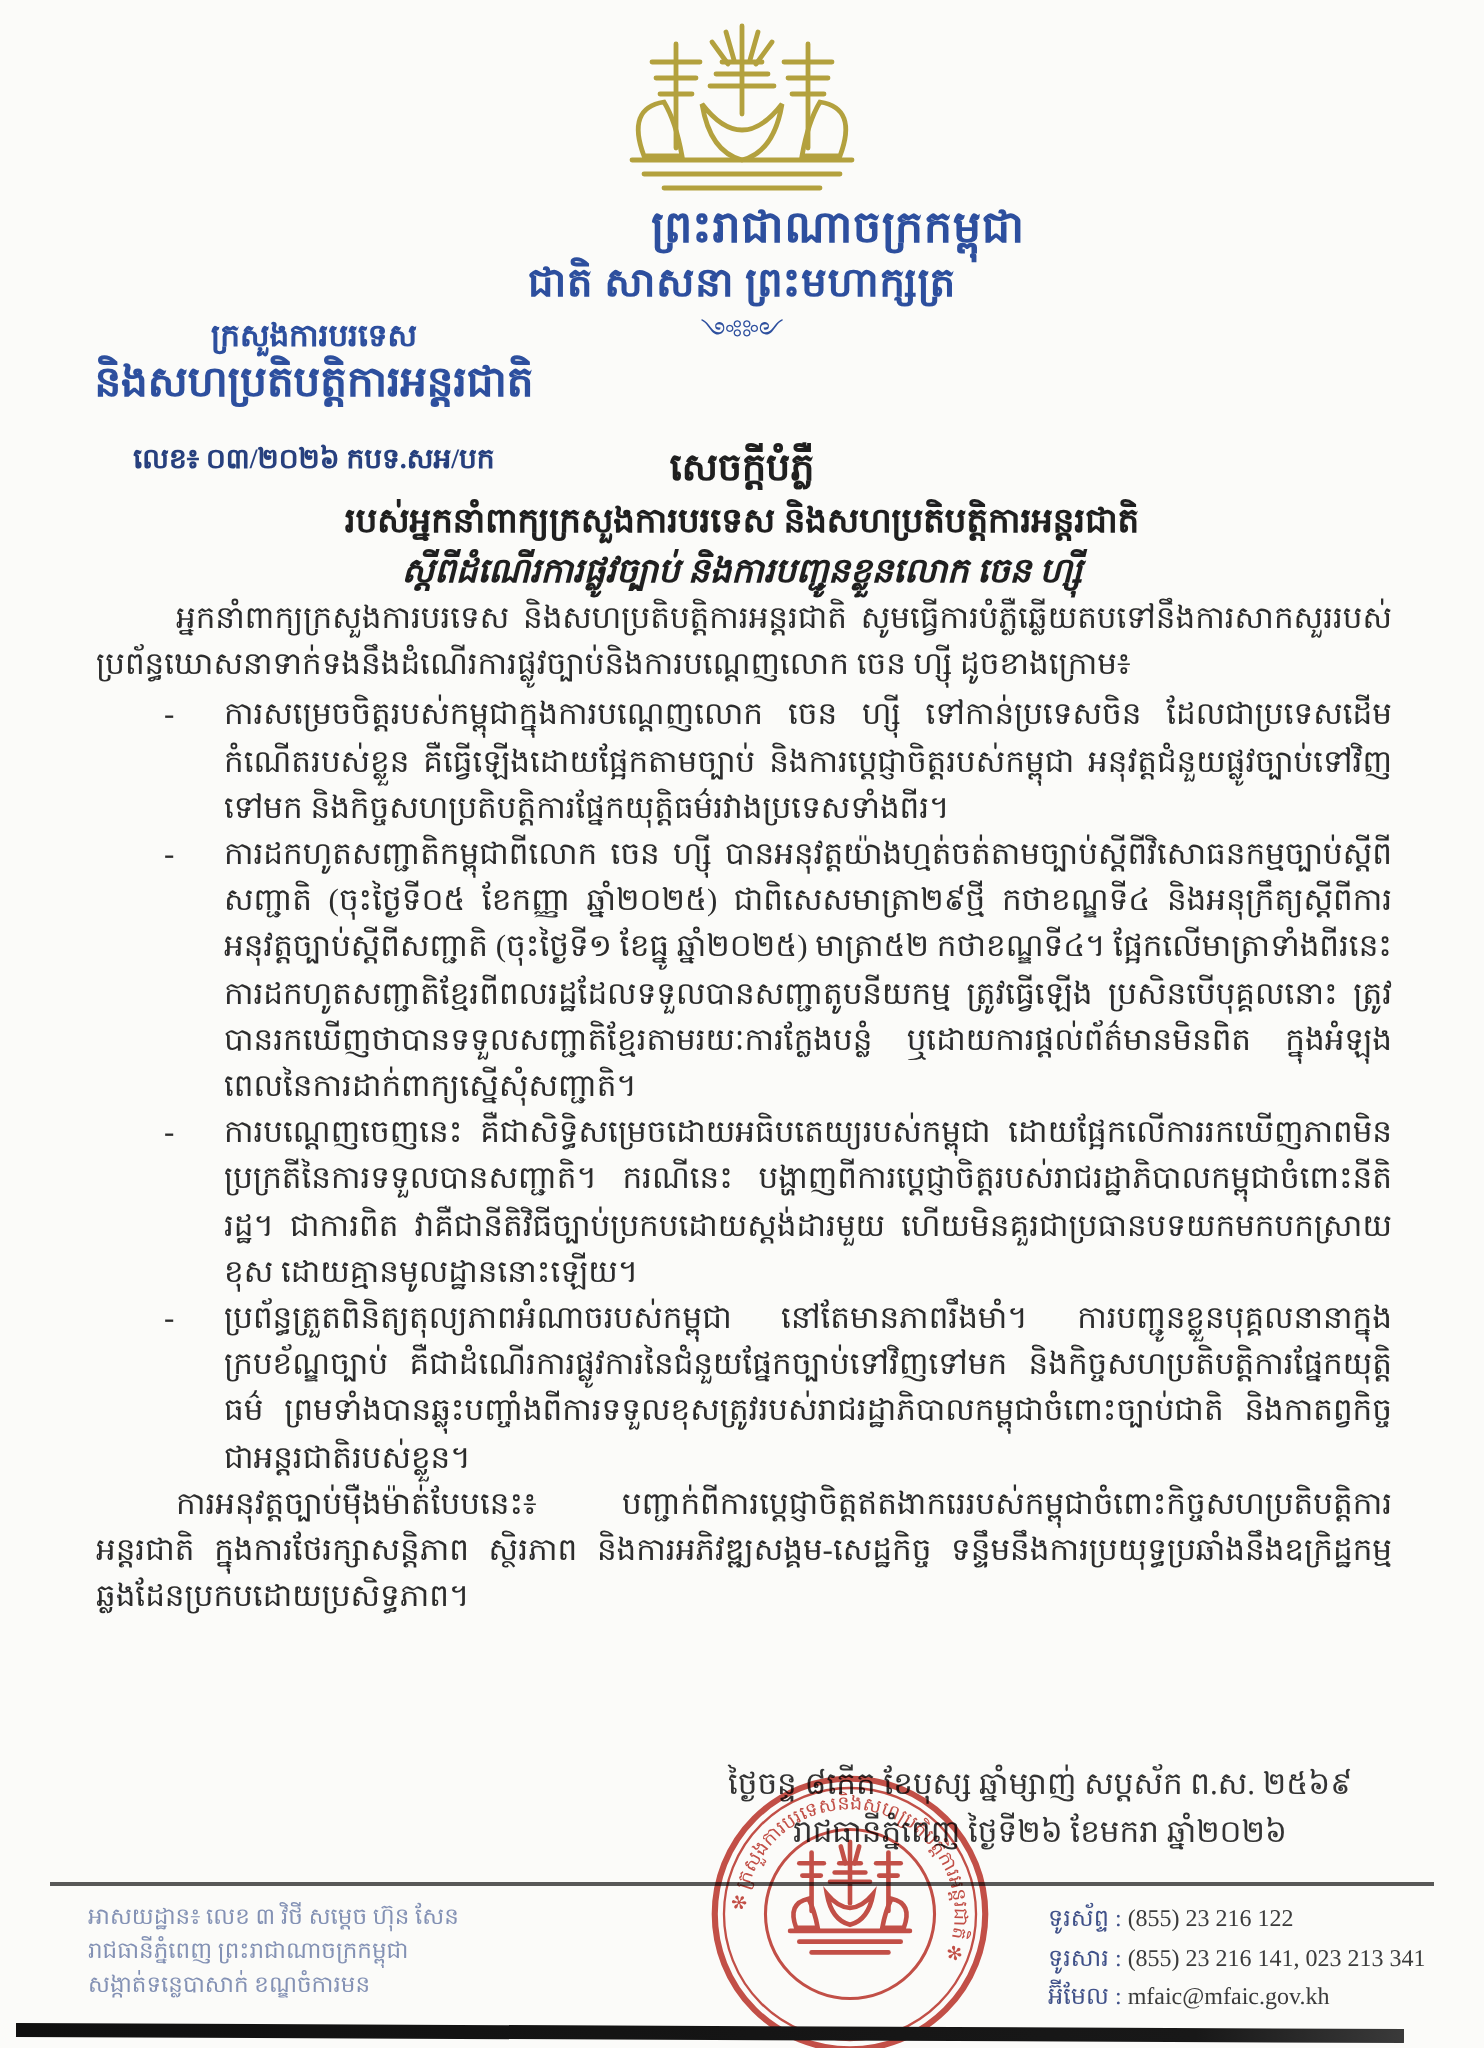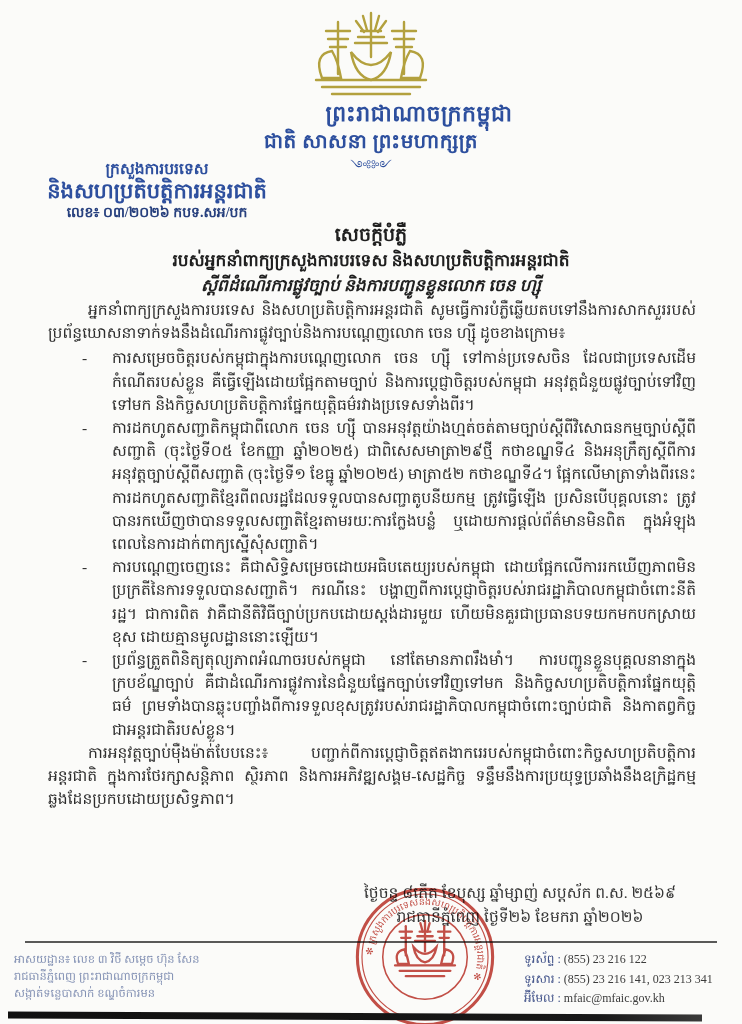--- a/index.html
+++ b/index.html
@@ -14,40 +14,40 @@
   
   .emblem{left:300px;top:10px;width:142px;height:96px;}
   .motto{left:0;top:0;width:742px;color:#2d4f9e;font-weight:bold;letter-spacing:.5px;}
   .motto1{top:100px;font-size:22px;padding-left:48px;}
   .motto2{top:128px;font-size:20px;}
   .flourish{top:151px;font-size:13px;color:#2d4f9e;width:742px;}
   
   .letterhead{left:26px;top:158px;width:262px;text-align:center;color:#2d4f9e;font-weight:bold;}
   .lh1{font-size:15.5px;line-height:22px;}
   .lh2{font-size:21px;line-height:22px;}
-  .lhnum{font-size:14px;line-height:21px;color:#27407e;}
+  .lhnum{font-size:14px;line-height:21px;color:#27407e;margin-top:18px;}
   
   .titleblock{left:0;top:222px;width:742px;color:#1f1f1f;font-weight:bold;text-align:center;}
   .t1{font-size:19px;line-height:26px;}
   .t2{font-size:17px;line-height:25px;}
   .t3{font-size:17px;line-height:25px;font-style:italic;}
   
   .body{left:48px;top:298px;width:648px;font-size:15.5px;line-height:23.2px;color:#2c2c2c;text-align:justify;}
   .indent{text-indent:40px;margin:0 0 1px 0;}
   .bullets{margin:2px 0 0 28px;}
   .bullet{display:flex;margin:0;}
   .bullet .mark{width:30px;flex:0 0 30px;text-align:left;padding-left:6px;}
   .bullet .btxt{flex:1;text-align:justify;}
   
   .dateline{left:320px;top:881px;width:400px;text-align:center;font-size:15.5px;line-height:24px;color:#333;}
   
   .seal{left:352px;top:884px;width:146px;height:146px;opacity:.92;mix-blend-mode:multiply;}
   
   .divider{left:25px;top:941px;width:692px;height:2px;background:#3c3c3c;opacity:.85;}
-  .f-left{left:14px;top:951px;width:300px;font-size:11.5px;line-height:17px;color:#8391b4;}
+  .f-left{left:44px;top:951px;width:300px;font-size:11.5px;line-height:17px;color:#8391b4;}
   .f-right{left:524px;top:950px;width:210px;font-size:12px;line-height:19.5px;}
   .f-right .klabel{color:#3f5088;}
   .f-right .val{color:#3b3b3b;font-family:"Liberation Serif",serif;}
   .botbar{left:8px;top:1013px;width:694px;height:7px;background:linear-gradient(90deg,#101010 0%,#181818 85%,#3a3a3a 100%);transform:rotate(.25deg);}
 </style>
 </head>
 <body>
 
 <div class="page">
 

